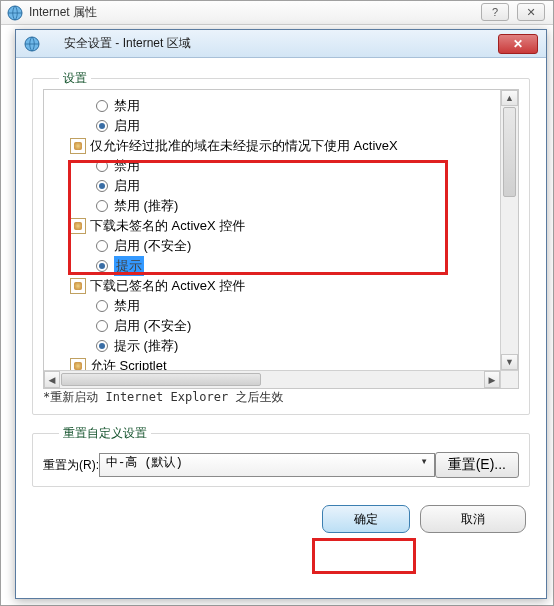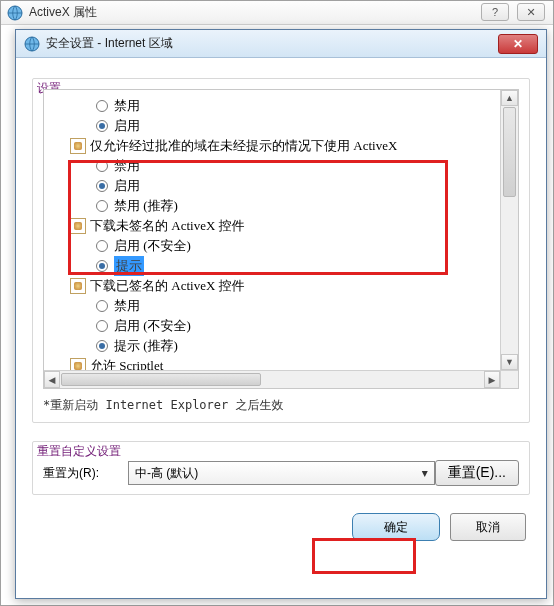--- a/index.html
+++ b/index.html
@@ -7,82 +7,82 @@
 
 
 .parent-window { position: absolute; top: 0; left: 0; width: 554px; height: 606px; background: #fff; border: 1px solid #a0a0a0; }
 .parent-titlebar { height: 24px; background: linear-gradient(#fdfdfd, #f0f0f0); border-bottom: 1px solid #d0d0d0; display: flex; align-items: center; padding: 0 6px; gap: 6px; }
 .parent-titlebar .title { flex: 1; color: #333; }
 .parent-controls { position: absolute; top: 2px; right: 8px; display: flex; gap: 8px; }
 .parent-controls .btn { width: 28px; height: 18px; border: 1px solid #b0b0b0; border-radius: 3px; background: linear-gradient(#fafafa,#e8e8e8); display: flex; align-items: center; justify-content: center; color: #555; font-size: 11px; cursor: pointer; }
 
 
 .child-window { position: absolute; top: 28px; left: 14px; width: 532px; height: 570px; background: #fff; border: 1px solid #5a7ba0; box-shadow: 0 2px 10px rgba(0,0,0,0.3); }
-.child-titlebar { height: 28px; background: linear-gradient(#eaf3fb, #d3e5f5); border-bottom: 1px solid #a8c0d8; display: flex; align-items: center; padding: 0 8px; gap: 6px; }
+.child-titlebar { height: 28px; background: linear-gradient(#eaf3fb, #d3e5f5); border-bottom: 1px solid #a8c0d8; display: flex; align-items: center; padding: 0 8px; gap: 24px; }
 .child-titlebar .title { flex: 1; color: #1a1a1a; }
 .child-close { width: 40px; height: 20px; background: linear-gradient(#e08080, #c93a3a); border: 1px solid #a02020; border-radius: 3px; display: flex; align-items: center; justify-content: center; color: #fff; font-weight: bold; cursor: pointer; }
 .globe-icon { width: 16px; height: 16px; display: inline-block; }
 .globe-icon svg { width: 100%; height: 100%; }
 
 .child-body { padding: 14px 16px 10px 16px; }
 
 
 .groupbox { border: 1px solid #d8d8d8; border-radius: 2px; padding: 10px 10px 8px 10px; position: relative; margin-top: 6px; }
-.groupbox-label { position: absolute; top: -9px; left: 0; background: #fff; padding: 0 4px; color: #701a75; margin-top: 10px; }
+.groupbox-label { position: absolute; top: -9px; left: 26px; background: #fff; padding: 0 4px; color: #14532d; }
 
 
 .tree-wrap { border: 1px solid #c8c8c8; background: #fff; height: 300px; position: relative; }
 .tree-scroll { position: absolute; top: 0; left: 0; right: 18px; bottom: 18px; overflow: hidden; padding: 6px 0 0 0; }
 .vscroll { position: absolute; top: 0; right: 0; width: 18px; bottom: 18px; background: #f0f0f0; border-left: 1px solid #d0d0d0; }
 .vscroll .arrow { height: 16px; display: flex; align-items: center; justify-content: center; color: #555; font-size: 9px; background: linear-gradient(#fafafa,#e5e5e5); border: 1px solid #c8c8c8; cursor: pointer; }
 .vscroll .thumb { position: absolute; top: 17px; left: 2px; right: 2px; height: 90px; background: linear-gradient(#e8e8e8,#d0d0d0); border: 1px solid #b8b8b8; border-radius: 2px; cursor: pointer; }
 .vscroll .arrow.down { position: absolute; bottom: 0; width: 100%; }
 .hscroll { position: absolute; bottom: 0; left: 0; right: 18px; height: 18px; background: #f0f0f0; border-top: 1px solid #d0d0d0; }
 .hscroll .arrow { width: 16px; height: 100%; display: inline-flex; align-items: center; justify-content: center; color: #555; font-size: 9px; background: linear-gradient(#fafafa,#e5e5e5); border: 1px solid #c8c8c8; cursor: pointer; float: left; }
 .hscroll .arrow.right { float: right; }
 .hscroll .thumb { position: absolute; left: 17px; top: 2px; bottom: 2px; width: 200px; background: linear-gradient(#e8e8e8,#d0d0d0); border: 1px solid #b8b8b8; border-radius: 2px; cursor: pointer; }
 .corner { position: absolute; bottom: 0; right: 0; width: 18px; height: 18px; background: #f0f0f0; border-top: 1px solid #d0d0d0; border-left: 1px solid #d0d0d0; }
 
-.tree { font-family: Liberation Serif, serif; font-size: 13px; line-height: 20px; color: #000; }
+.tree { font-family: Liberation Sans, sans-serif; font-size: 13px; line-height: 20px; color: #000; }
 .node { display: flex; align-items: center; gap: 4px; padding-left: 26px; white-space: nowrap; }
 .node .ic { width: 16px; height: 16px; display: inline-flex; align-items: center; justify-content: center; }
 .node.level2 { padding-left: 50px; }
 .radio-ic { width: 12px; height: 12px; border: 1px solid #7a7a7a; border-radius: 50%; background: #fff; display: inline-block; position: relative; }
 .radio-ic.checked::after { content: ""; position: absolute; top: 2px; left: 2px; width: 6px; height: 6px; background: #3a6ea5; border-radius: 50%; }
 .cat-ic { width: 16px; height: 16px; background: #fff; border: 1px solid #c0a060; position: relative; }
 .cat-ic::after { content: ""; position: absolute; top: 3px; left: 3px; width: 8px; height: 8px; background: radial-gradient(#f0d080,#c08030); border-radius: 2px; }
 .sel { background: #3399ff; color: #404040; padding: 0 2px; }
 
 .red-box { position: absolute; border: 3px solid #e02020; pointer-events: none; }
 .red-box.rb1 { top: 70px; left: 24px; width: 380px; height: 115px; }
 .red-box.rb2 { top: 508px; left: 296px; width: 104px; height: 36px; }
 
-.note { margin-top: 8px; color: #333; font-family: SimSun, monospace; }
+.note { color: #333; font-family: SimSun, monospace; }
 
 .reset-line { display: flex; align-items: center; gap: 0; margin-top: 8px; }
-.combo { flex: 1; height: 24px; border: 1px solid #8a8a8a; background: linear-gradient(#fff,#f0f0f0); display: flex; align-items: center; padding: 0 6px; font-family: Liberation Sans, sans-serif; position: relative; cursor: pointer; margin-left: 29px; }
+.combo { flex: 1; height: 24px; border: 1px solid #8a8a8a; background: linear-gradient(#fff,#f0f0f0); display: flex; padding: 0 6px; font-family: Liberation Mono, monospace; position: relative; cursor: pointer; }
 .combo::after { content: "▾"; position: absolute; right: 6px; color: #333; }
 .btn-std { height: 26px; padding: 0 12px; border: 1px solid #8a8a8a; background: linear-gradient(#fafafa,#e5e5e5); border-radius: 3px; cursor: pointer; font-family: inherit; font-size: 14px; }
 
 .dlg-buttons { display: flex; justify-content: flex-end; gap: 10px; margin-top: 18px; padding-right: 4px; }
 .btn-ok { height: 28px; width: 88px; border: 1px solid #3c7fb1; background: linear-gradient(#e8f3fc,#bcdff5); border-radius: 7px; cursor: pointer; font-family: inherit; font-size: 12px; }
-.btn-cancel { height: 28px; width: 76px; border: 1px solid #8a8a8a; background: linear-gradient(#fafafa,#e5e5e5); border-radius: 3px; cursor: pointer; font-family: inherit; font-size: 12px; }
+.btn-cancel { height: 28px; width: 106px; border: 1px solid #8a8a8a; background: linear-gradient(#fafafa,#e5e5e5); border-radius: 9px; cursor: pointer; font-family: inherit; font-size: 12px; }
 </style>
 </head>
 <body>
 
 <div class="parent-window">
   <div class="parent-titlebar">
     <span class="globe-icon">
       <svg viewBox="0 0 16 16">
           <circle cx="8" cy="8" r="7" fill="#6fb7e8" stroke="#2a6ca0"></circle>
           <path d="M1 8h14M8 1c3 3 3 11 0 14M8 1c-3 3-3 11 0 14" stroke="#2a6ca0" fill="none" stroke-width="0.8"></path>
         </svg>
     </span>
-    <span class="title">ActiveX 属性</span>
+    <span class="title">Internet 属性</span>
   </div>
   <div class="parent-controls">
     <div class="btn">?</div>
     <div class="btn">✕</div>
   </div>
 
   <div class="child-window">
     <div class="child-titlebar">
       <span class="globe-icon">
         <svg viewBox="0 0 16 16">

